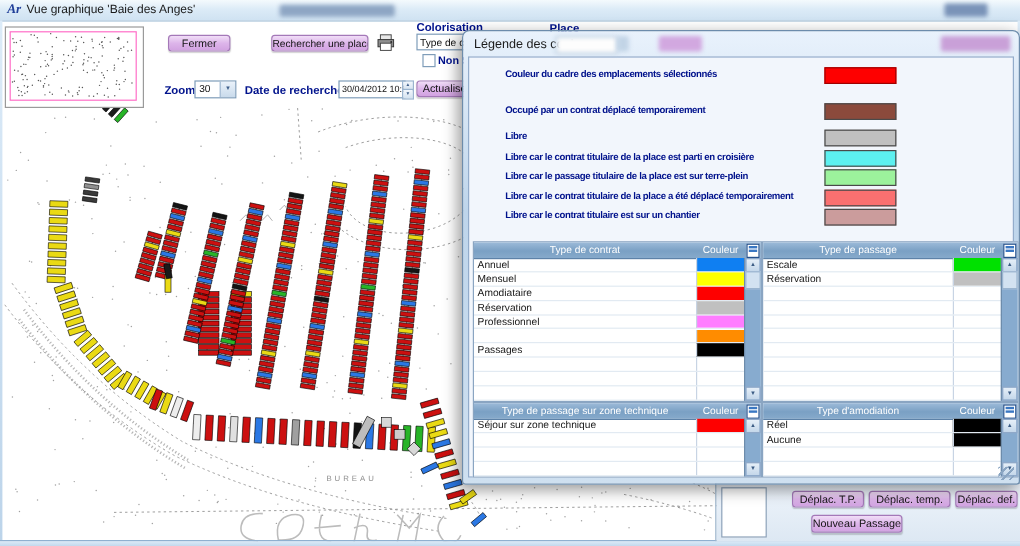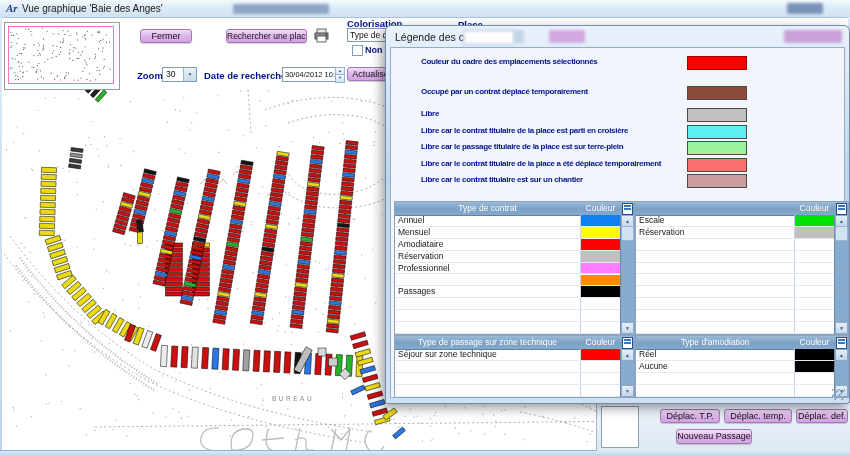--- a/index.html
+++ b/index.html
@@ -1096,20 +1096,21 @@
             <div class="tcolor" style="left: 185px; width: 40px;"></div>
           </div>
           <div class="scroll" style="right: 0px;">
             <div class="sbtn" style="top: 0px;">▲</div>
             <div class="sbtn" style="bottom: 0px;">▼</div>
             <div class="sthumb" style="top: 11px; height: 13px;"></div>
           </div>
         </div>
         <div class="tbl" style="left: 249px; top: 175px; width: 212px; height: 132px;">
           <div class="tbl-head">
+            <div class="th" style="left: 0px; width: 158px;">Type de passage</div>
             <div class="th" style="left: 158px; width: 41px;">Couleur</div>
             <div class="cfgicon" style="left: 200px;">
               <i></i>
               <i></i>
             </div>
           </div>
           <div class="trow" style="top: 13px; width: 199px; height: 10.9px;">
             <div class="tname" style="width: 155px; line-height: 10.9px;">Escale</div>
             <div class="tcolor" style="left: 158px; width: 40px; background: rgb(0, 225, 0);"></div>
           </div>

